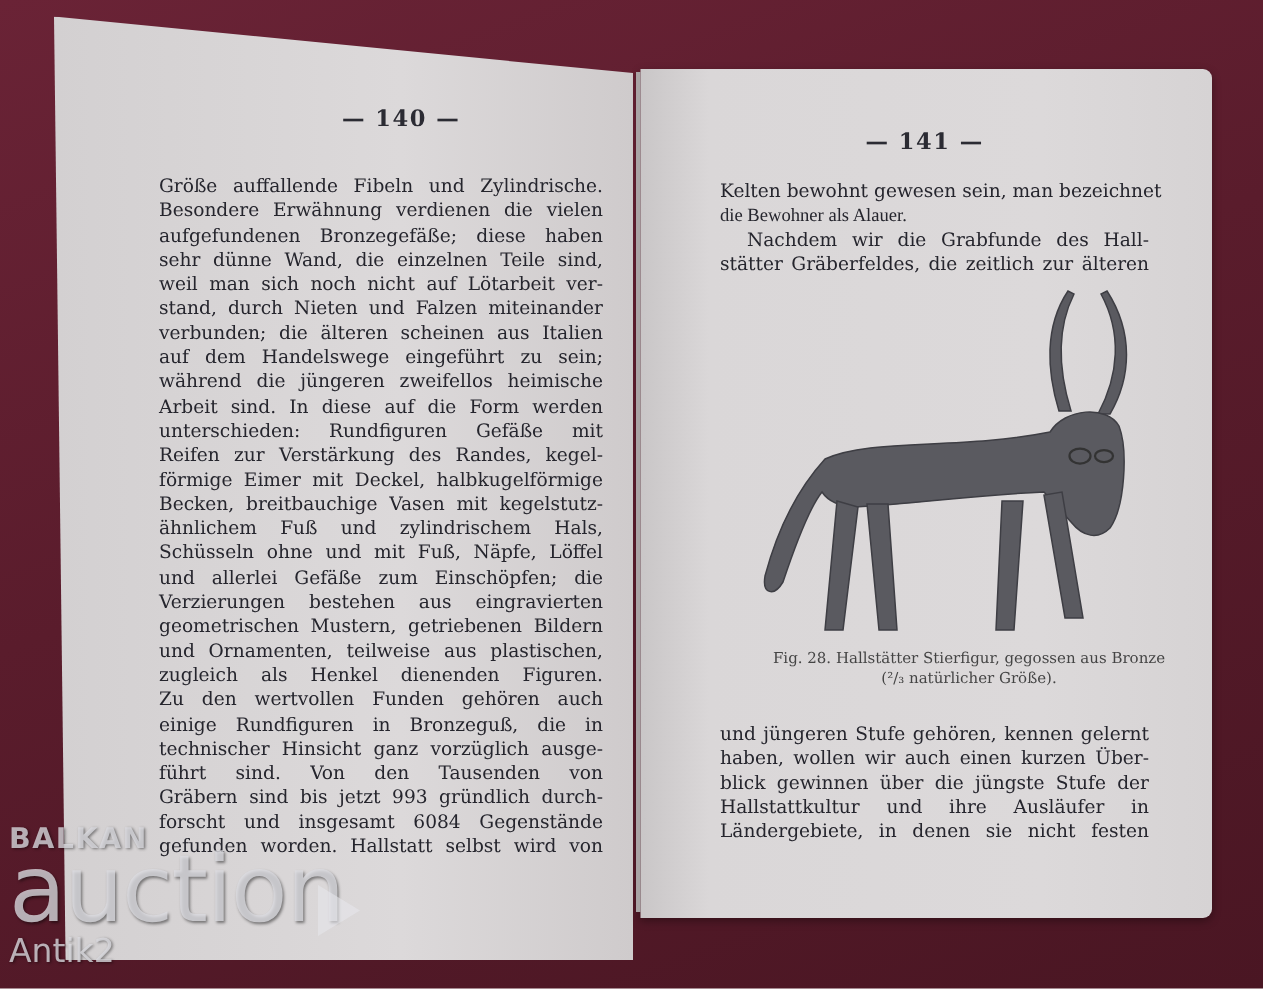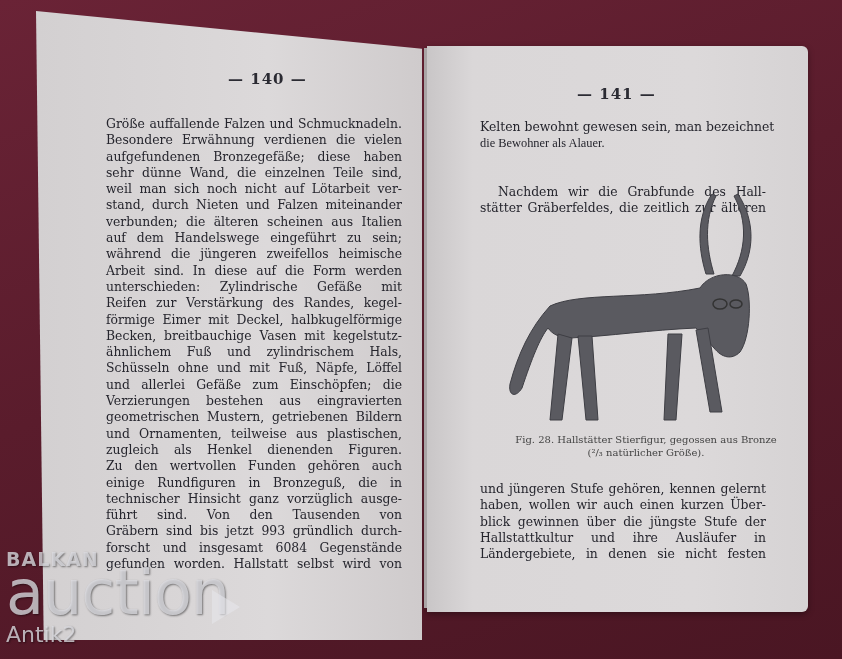--- a/index.html
+++ b/index.html
@@ -33,31 +33,31 @@
 <body>
 
 <div class="page" id="left-page"></div>
 <div class="page" id="right-page"></div>
 <div class="gutter"></div>
 
 <div class="pagenum" style="left:228px;top:70px;">— 140 —</div>
 <div class="pagenum" style="left:577px;top:85px;">— 141 —</div>
 
 <div class="text" id="left-text">
-  <div>Größe auffallende Falzen und Schmucknadeln.</div>
+  <div>Größe auffallende Fibeln und Zylindrische.</div>
   <div>Besondere Erwähnung verdienen die vielen</div>
   <div>aufgefundenen Bronzegefäße; diese haben</div>
   <div>sehr dünne Wand, die einzelnen Teile sind,</div>
   <div>weil man sich noch nicht auf Lötarbeit ver-</div>
   <div>stand, durch Nieten und Falzen miteinander</div>
   <div>verbunden; die älteren scheinen aus Italien</div>
   <div>auf dem Handelswege eingeführt zu sein;</div>
   <div>während die jüngeren zweifellos heimische</div>
   <div>Arbeit sind. In diese auf die Form werden</div>
-  <div>unterschieden: Zylindrische Gefäße mit</div>
+  <div>unterschieden: Rundfiguren Gefäße mit</div>
   <div>Reifen zur Verstärkung des Randes, kegel-</div>
   <div>förmige Eimer mit Deckel, halbkugelförmige</div>
   <div>Becken, breitbauchige Vasen mit kegelstutz-</div>
   <div>ähnlichem Fuß und zylindrischem Hals,</div>
   <div>Schüsseln ohne und mit Fuß, Näpfe, Löffel</div>
   <div>und allerlei Gefäße zum Einschöpfen; die</div>
   <div>Verzierungen bestehen aus eingravierten</div>
   <div>geometrischen Mustern, getriebenen Bildern</div>
   <div>und Ornamenten, teilweise aus plastischen,</div>
   <div>zugleich als Henkel dienenden Figuren.</div>
@@ -66,21 +66,21 @@
   <div>technischer Hinsicht ganz vorzüglich ausge-</div>
   <div>führt sind. Von den Tausenden von</div>
   <div>Gräbern sind bis jetzt 993 gründlich durch-</div>
   <div>forscht und insgesamt 6084 Gegenstände</div>
   <div>gefunden worden. Hallstatt selbst wird von</div>
 </div>
 
 <div class="text" id="right-text-top">
   <div>Kelten bewohnt gewesen sein, man bezeichnet</div>
   <div class="last">die Bewohner als Alauer.</div>
-  <div style="padding-left:18px;margin-top:32px;">Nachdem wir die Grabfunde des Hall-</div>
+  <div style="padding-left:18px;">Nachdem wir die Grabfunde des Hall-</div>
   <div>stätter Gräberfeldes, die zeitlich zur älteren</div>
 </div>
 
 <svg id="figure" viewBox="0 0 270 240">
   <g fill="#5a5a60" stroke="#3e3e44" stroke-width="1">
     <path d="M206,86 C198,60 196,30 212,6 L216,8 C204,32 206,60 214,86 Z"></path>
     <path d="M240,88 C254,64 256,34 238,6 L234,8 C248,34 246,62 232,88 Z"></path>
     <path d="M200,100 C210,84 238,82 246,96 C252,112 250,150 240,164 C232,172 222,170 214,160 L196,140 C150,142 110,148 70,150 C60,150 52,146 48,140 C40,150 32,170 22,200 C16,210 8,208 10,196 C18,166 30,140 50,118 C80,104 140,112 200,100 Z"></path>
     <path d="M58,146 L50,232 L62,232 L72,150 Z"></path>
     <path d="M78,148 L86,232 L98,232 L92,148 Z"></path>

